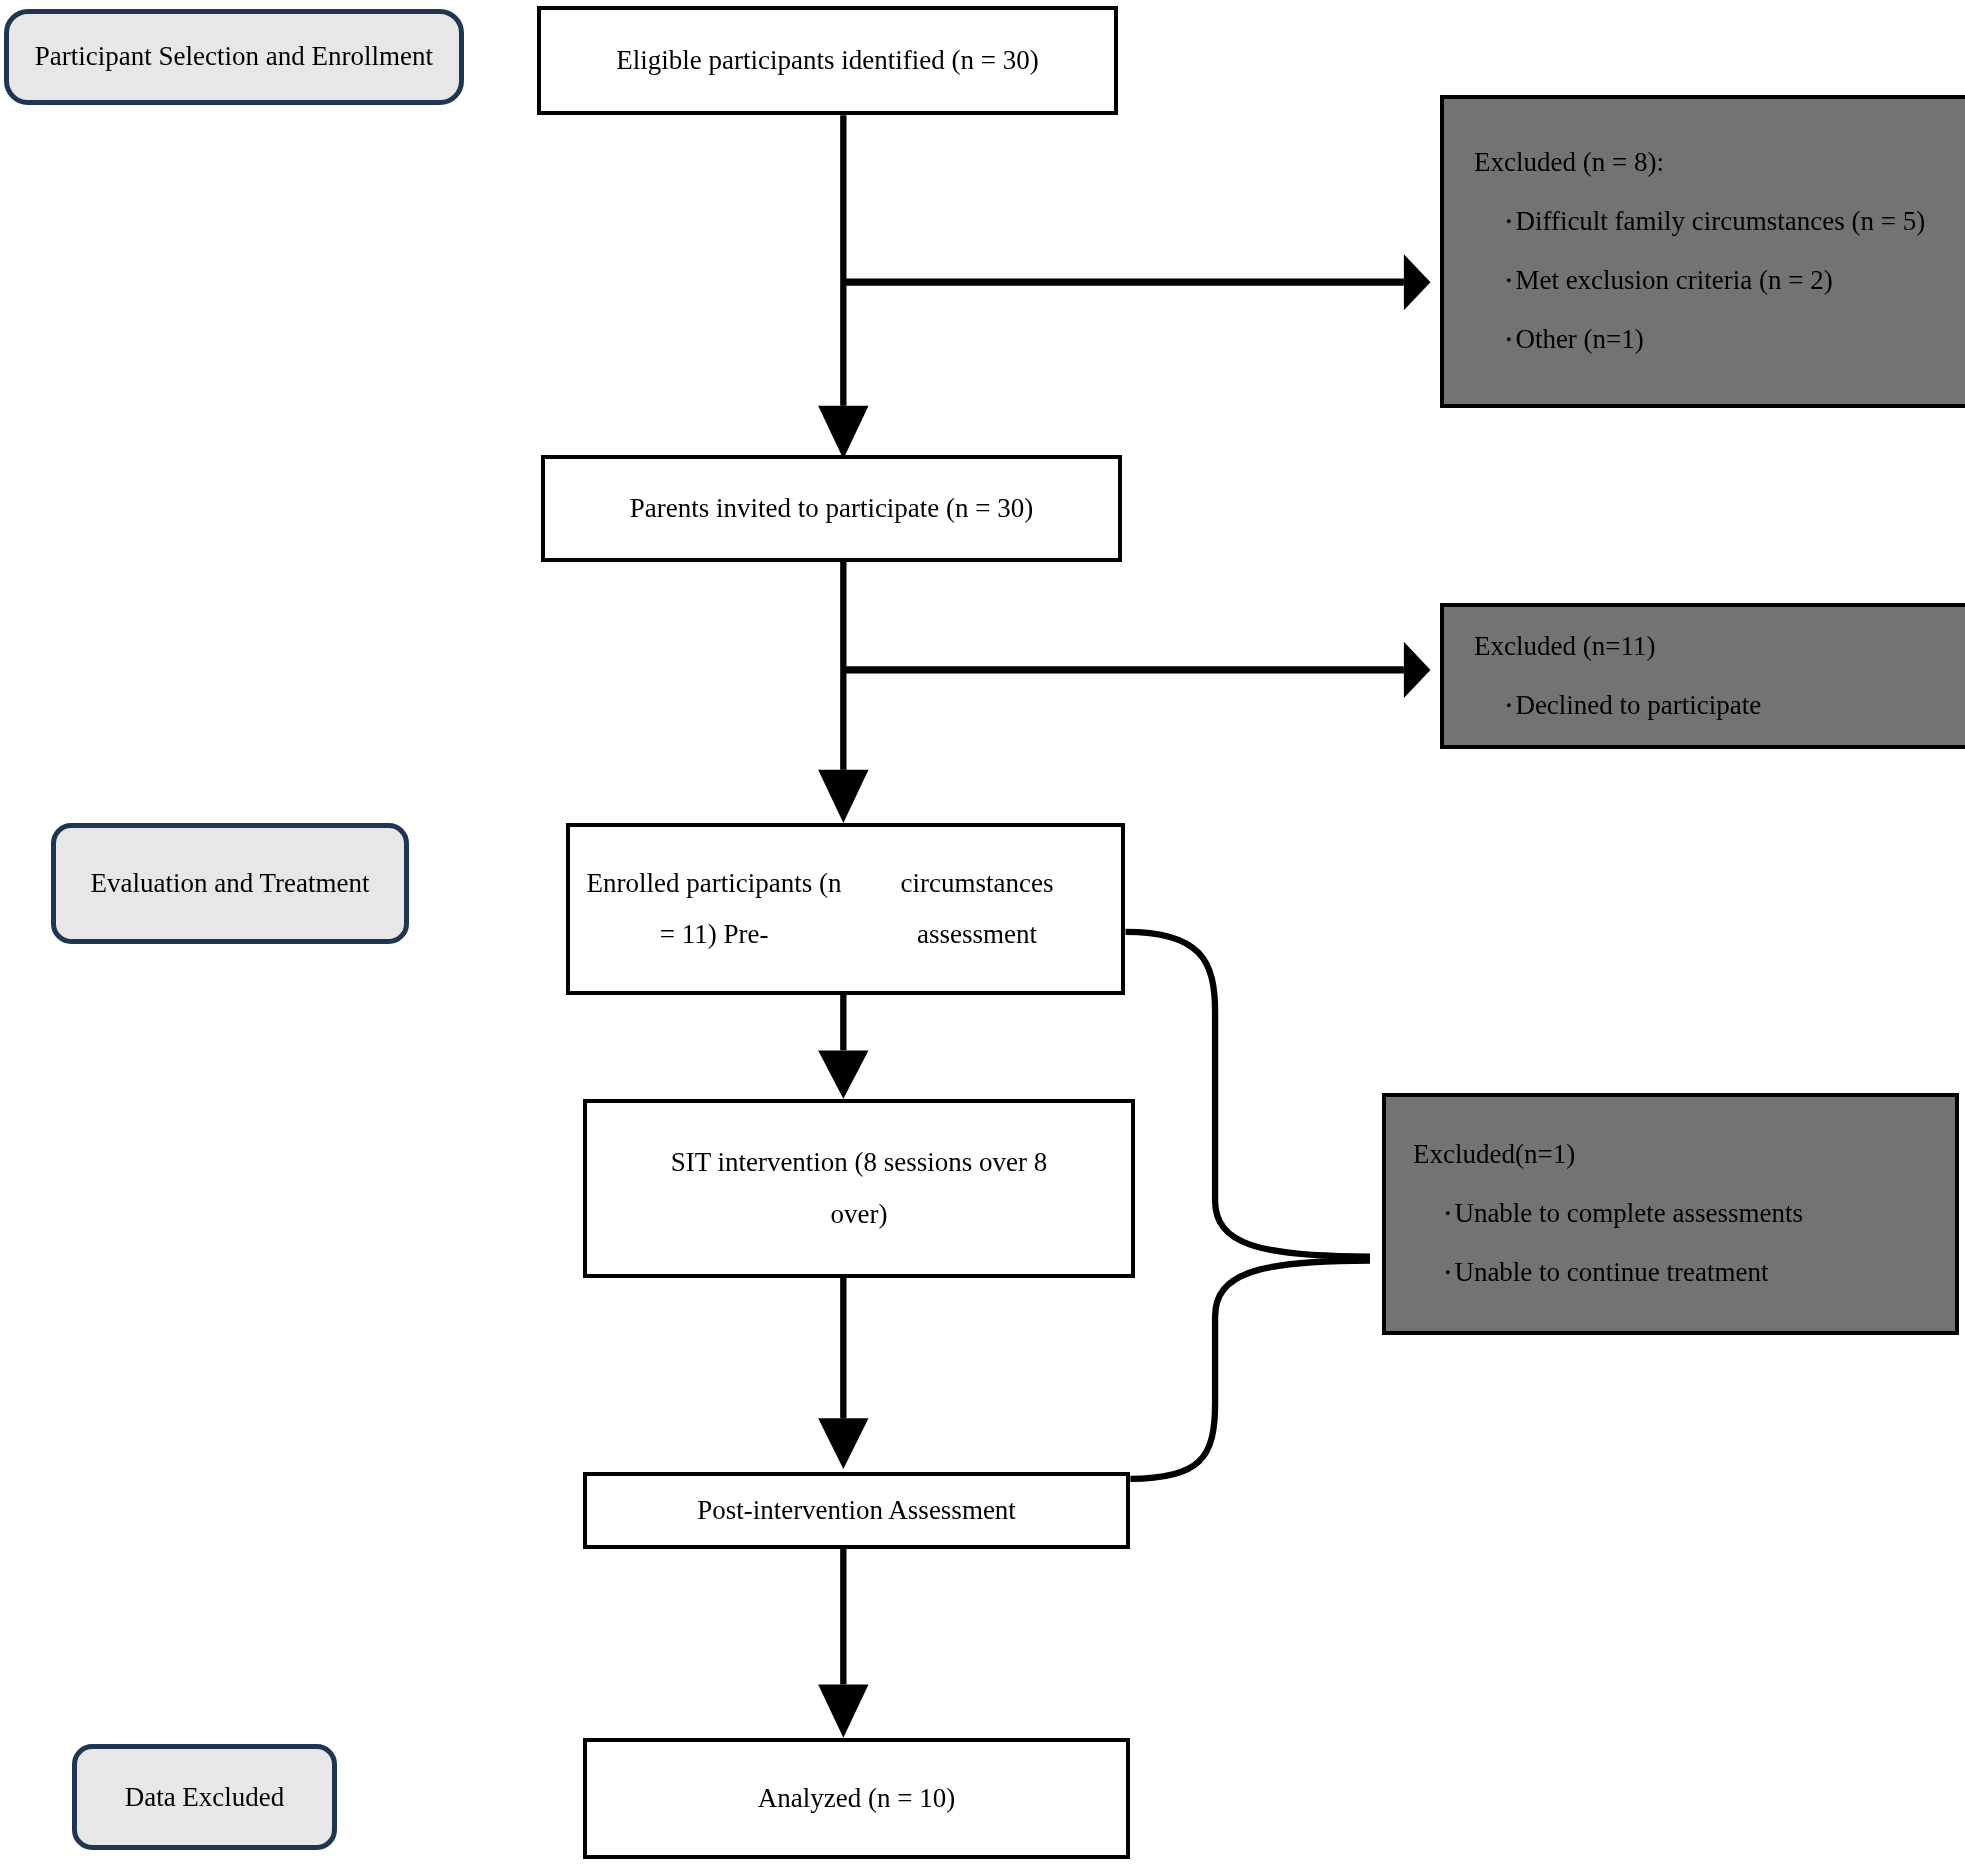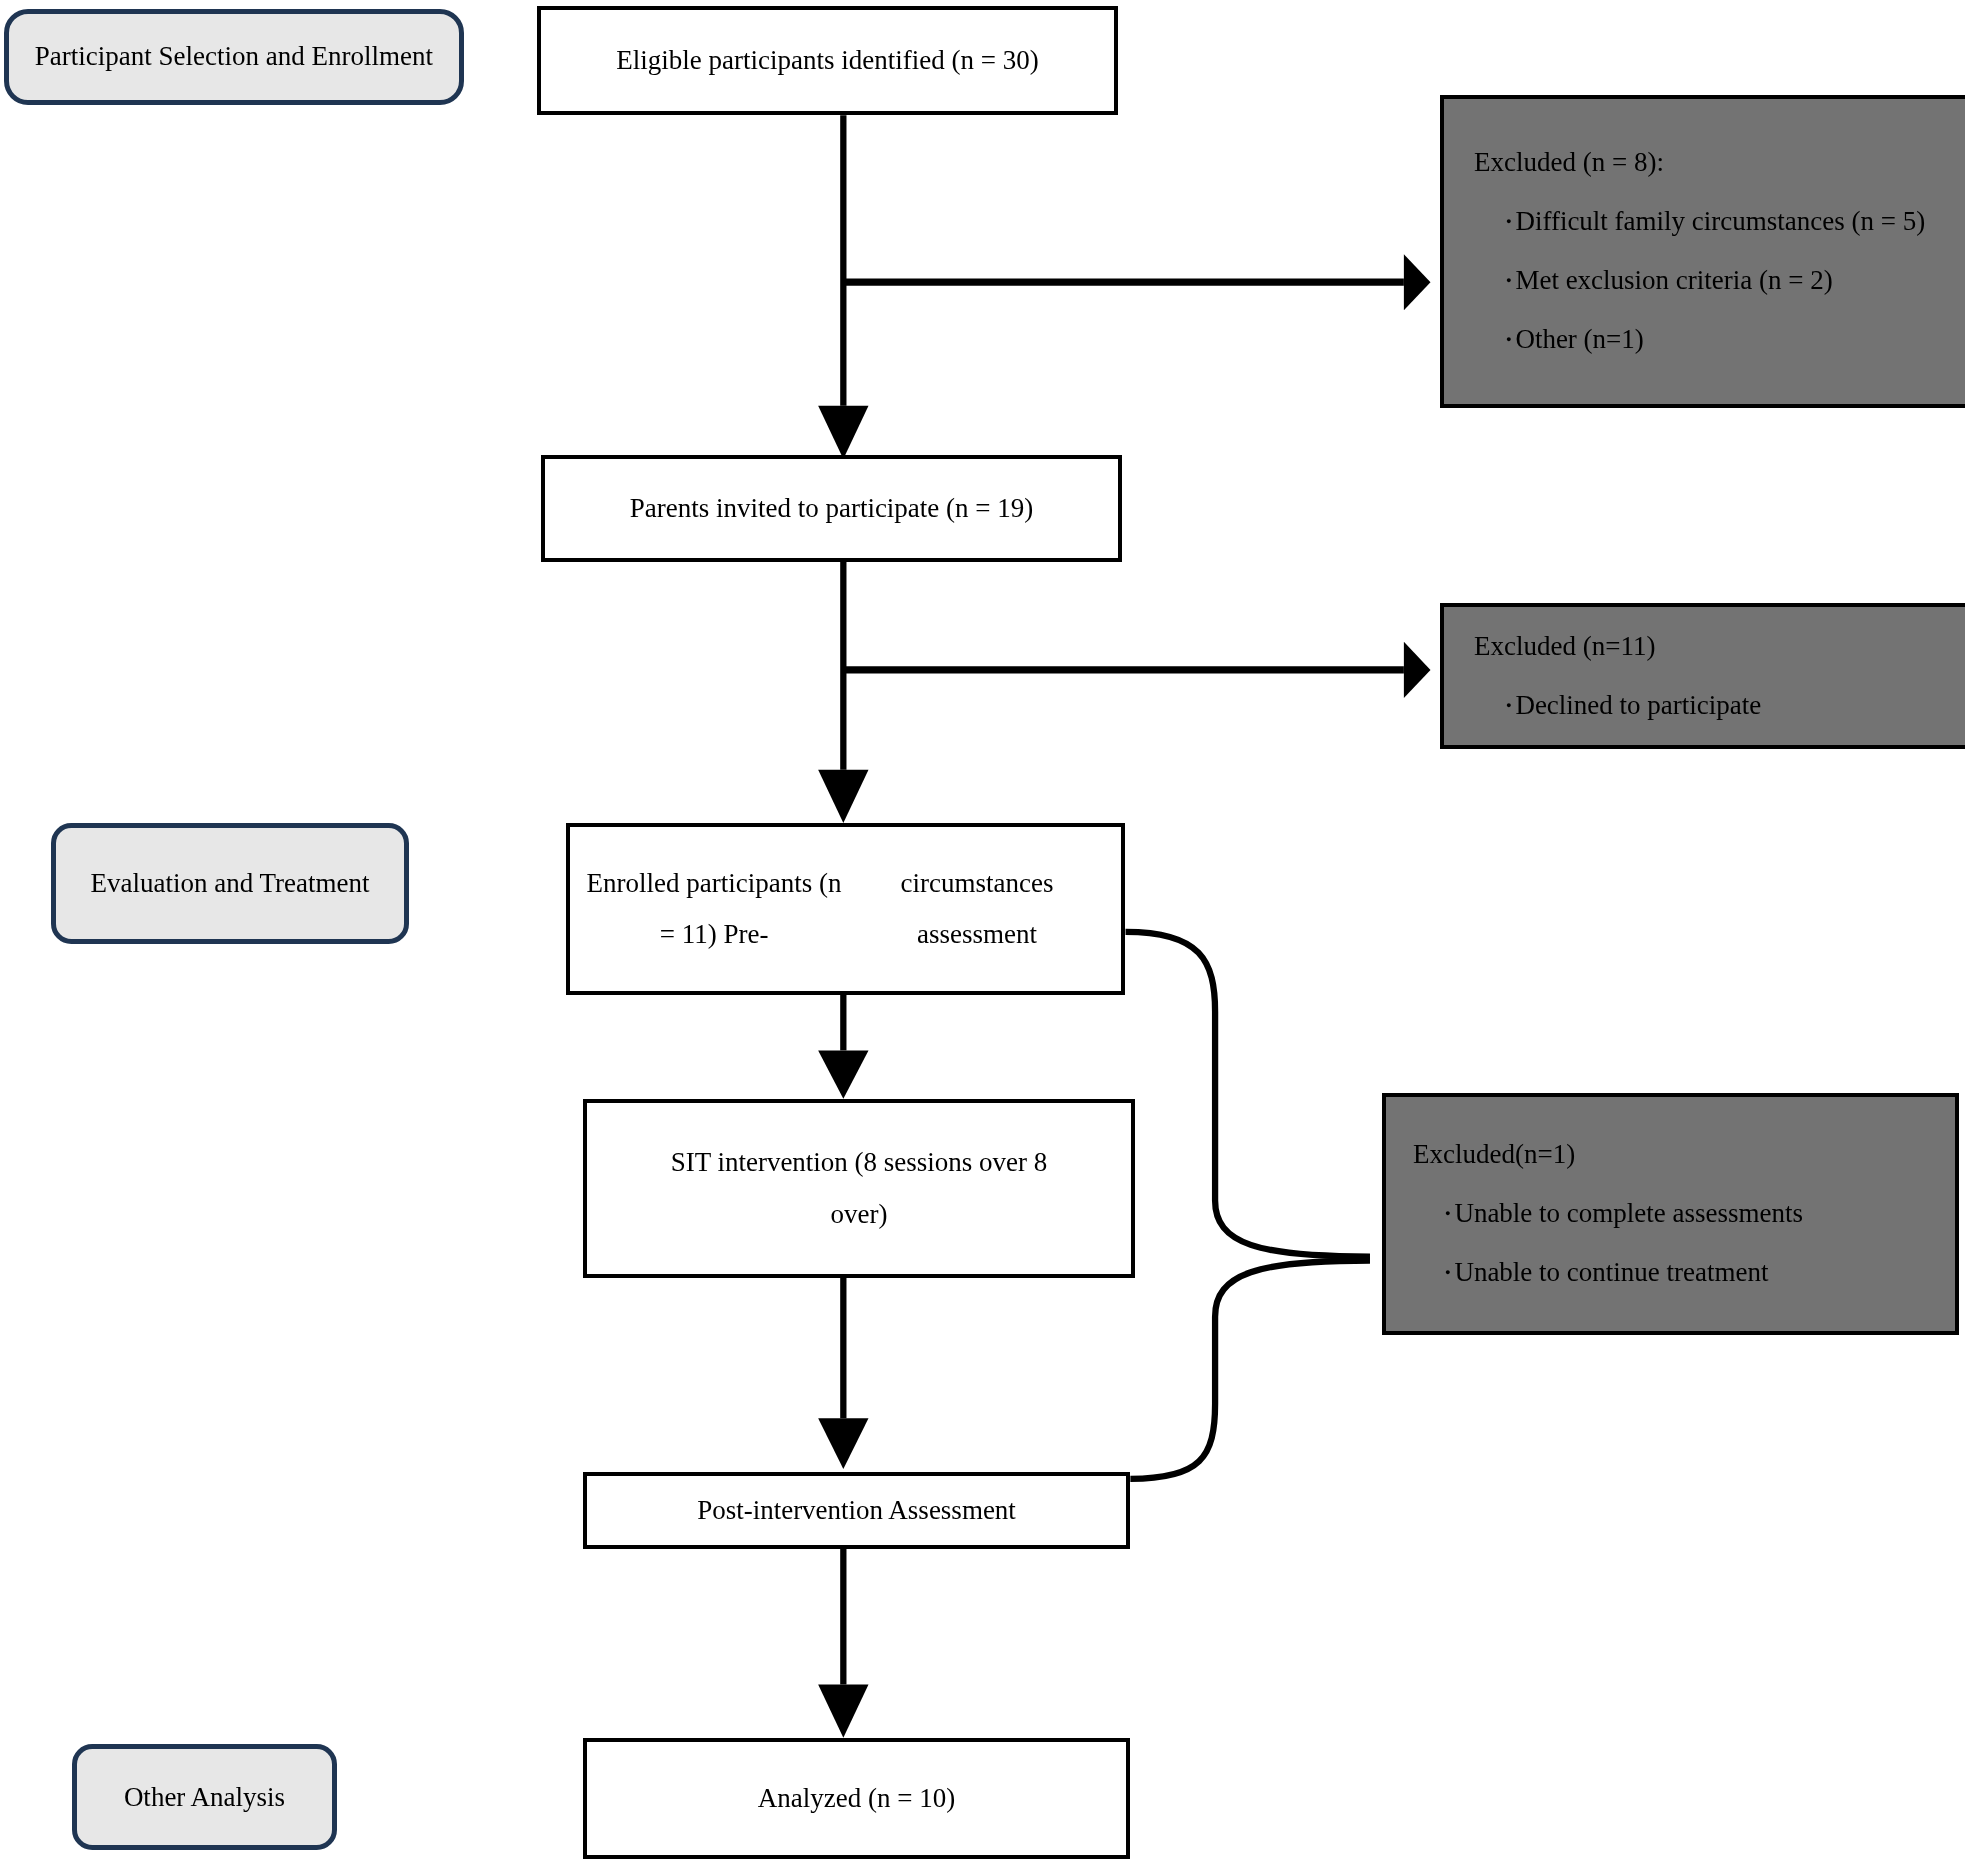--- a/index.html
+++ b/index.html
@@ -144,29 +144,29 @@
 
   <div class="stage-label" style="left:3.9px; top:8.7px; width:460px; height:96px;border-radius:24px;">
     <span class="txt">Participant Selection and Enrollment</span>
   </div>
 
   <div class="stage-label" style="left:51px; top:823px; width:358px; height:121px;">
     <span class="txt">Evaluation and Treatment</span>
   </div>
 
   <div class="stage-label" style="left:72px; top:1744px; width:265px; height:106px;">
-    <span class="txt">Other Analysis</span>
+    <span class="txt">Data Excluded</span>
   </div>
 
   <div class="node" style="left:537px; top:5.8px; width:581px; height:109px;">
     <span class="txt">Eligible participants identified (n = 30)</span>
   </div>
 
   <div class="node" style="left:541px; top:455px; width:581px; height:107px;">
-    <span class="txt">Parents invited to participate (n = 19)</span>
+    <span class="txt">Parents invited to participate (n = 30)</span>
   </div>
 
   <div class="node" style="left:566px; top:823px; width:559px; height:172px; flex-direction:row;">
     <span class="txt">Enrolled participants (n = 11) Pre-</span>
     <span class="txt">circumstances assessment</span>
   </div>
 
   <div class="node" style="left:583px; top:1099px; width:552px; height:179px; flex-direction:column;">
     <span class="txt">SIT intervention (8 sessions over 8</span>
     <span class="txt">over)</span>

